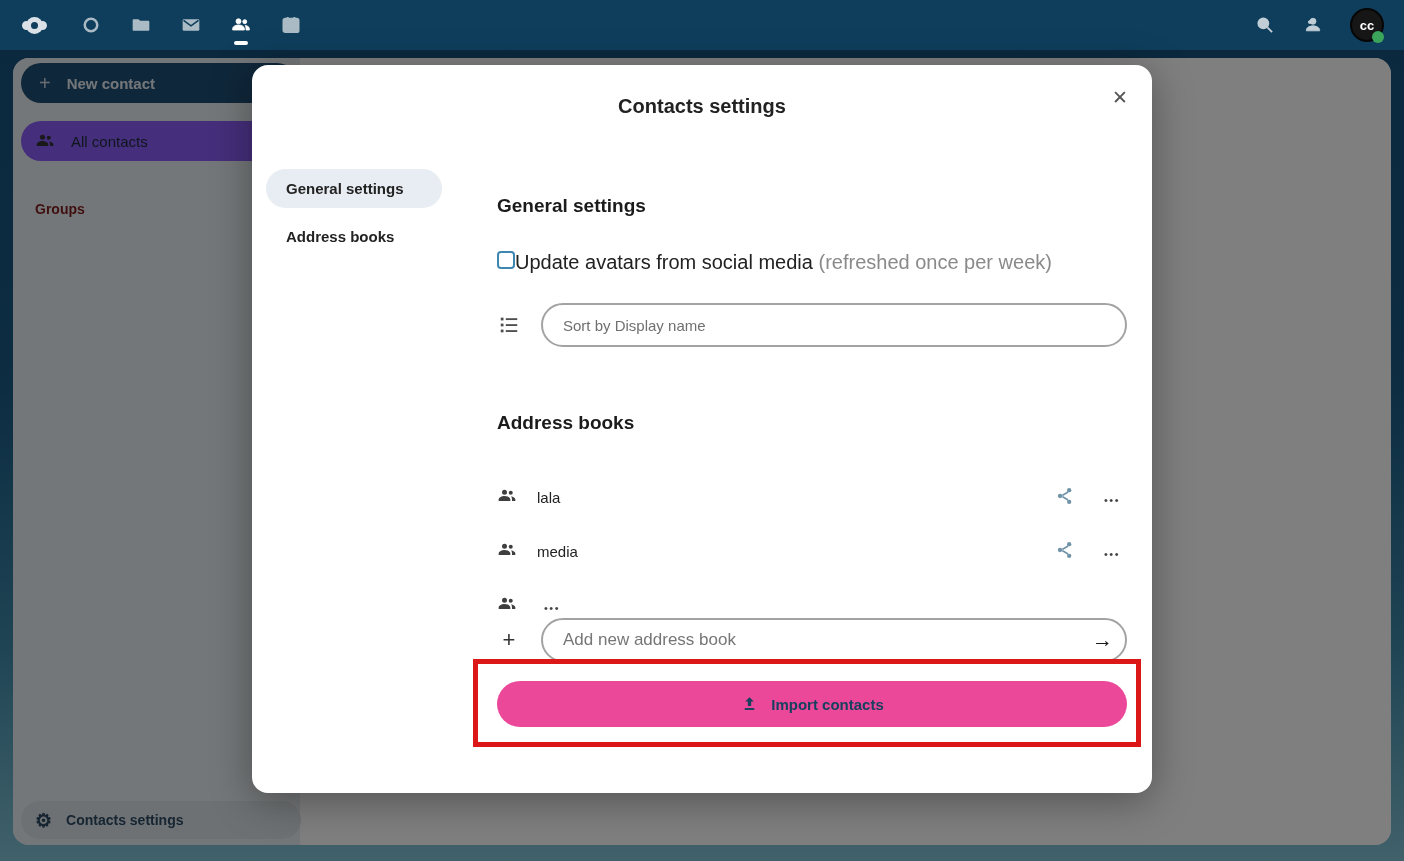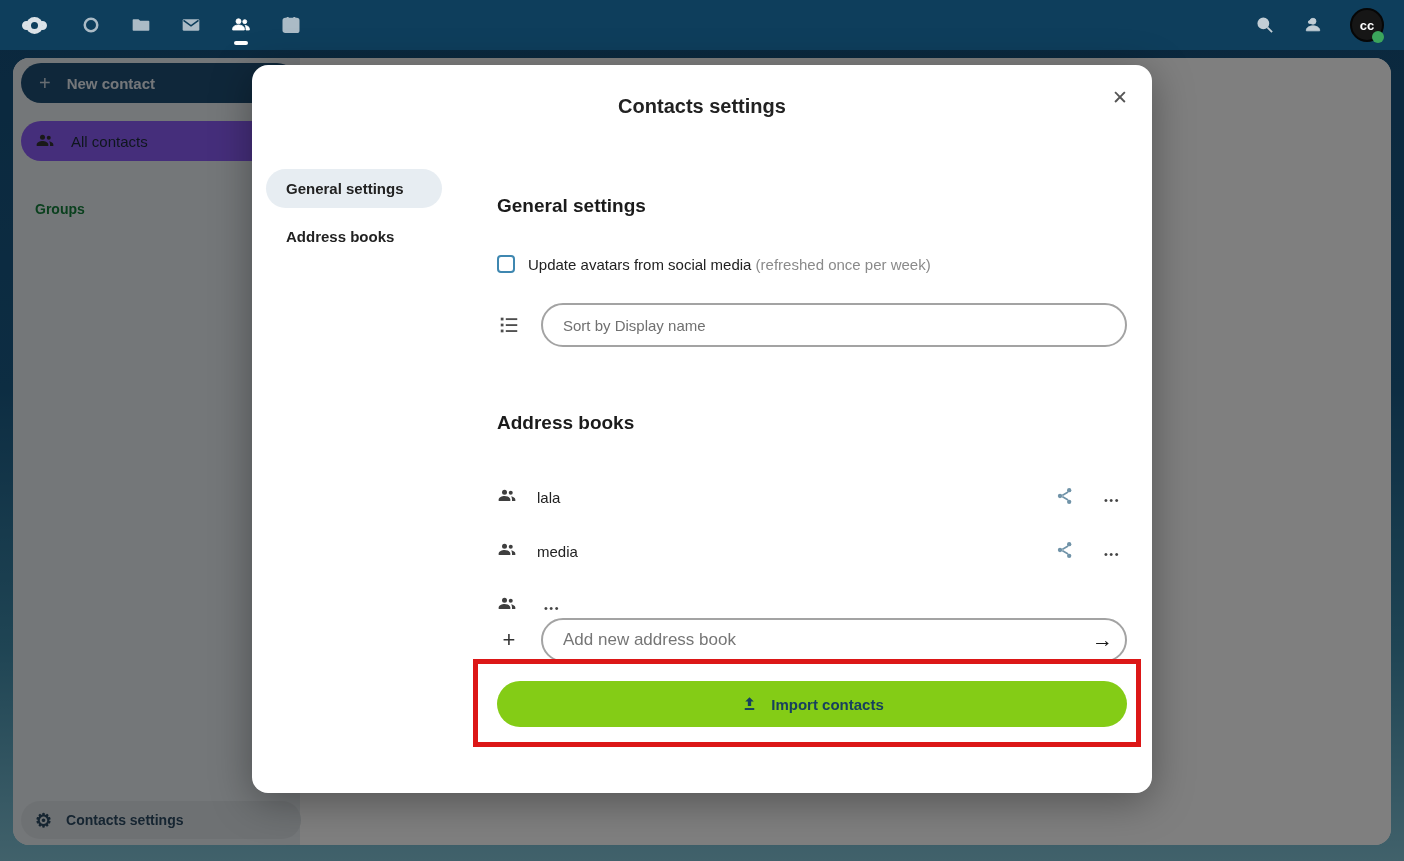--- a/index.html
+++ b/index.html
@@ -30,41 +30,41 @@
     border-radius:16px; overflow:hidden; background:#fff; display:flex; }
   .sidebar { position:relative; width:287px; background:#e9eef2; flex:none; }
   .main { flex:1; background:#fff; }
   .new-contact { position:absolute; left:8px; top:5px; width:276px; height:40px; border-radius:20px;
     background:#1f4f75; color:#e8eef4; font-weight:bold; font-size:15px; display:flex; align-items:center;
     gap:16px; padding:0 18px; border:none; font-family:inherit; cursor:pointer; }
   .nc-plus { font-size:20px; font-weight:400; color:#cfdbe4; }
   .all-contacts { position:absolute; left:8px; top:63px; width:276px; height:40px; border-radius:20px;
     background:#8b5cf6; display:flex; align-items:center; gap:16px; padding:0 14px; color:#1d2d3a; font-size:15px; cursor:pointer; }
   .all-contacts svg { fill:#333; }
-  .groups-label { position:absolute; left:22px; top:143px; font-size:14px; font-weight:bold; color:#15803d; }
+  .groups-label { position:absolute; left:22px; top:143px; font-size:14px; font-weight:bold; color:#7f1d1d; }
   .sidebar-settings { position:absolute; left:8px; bottom:6px; width:280px; height:38px; border-radius:19px;
     background:#dde3e7; display:flex; align-items:center; gap:14px; padding:0 14px; font-weight:bold;
     font-size:14px; color:#2c4a63; cursor:pointer; }
   .gear-glyph { font-size:19px; line-height:1; }
 
   
   .overlay { position:absolute; left:0; top:50px; width:1404px; height:811px; background:rgba(0,0,0,.5); z-index:5; }
   .modal { position:absolute; left:252px; top:65px; width:900px; height:728px; background:#fff;
     border-radius:16px; z-index:10; box-shadow:0 8px 40px rgba(0,0,0,.35); }
   .modal-title { position:absolute; top:30px; left:0; width:100%; text-align:center; font-size:20px; font-weight:bold; color:#222; }
   .close-btn { position:absolute; top:14px; right:14px; width:36px; height:36px; background:none; border:none;
     font-size:19px; color:#555; cursor:pointer; font-family:inherit; }
   .tab { position:absolute; left:14px; width:176px; height:39px; border-radius:20px; display:flex;
     align-items:center; padding:0 20px; font-size:15px; font-weight:bold; color:#222; cursor:pointer; }
   .tab-active { top:104px; background:#e7edf2; }
   .tab-2 { top:152px; }
   .m-h3 { position:absolute; left:245px; font-size:19px; font-weight:bold; color:#1b1b1b; }
   .h-general { top:130px; }
   .h-books { top:347px; }
-  .check-row { position:absolute; left:245px; top:186px; height:22px; display:flex; align-items:flex-end; gap:13px; font-size:15px; color:#222; }
+  .check-row { position:absolute; left:245px; top:186px; height:22px; display:flex; align-items:flex-start; font-size:20px; color:#222; }
   .checkbox { width:18px; height:18px; border:2px solid #3e87b0; border-radius:4px; background:#fff; cursor:pointer; flex:none; }
   .hint { color:#8a8a8a; font-style:normal; }
   .sort-row { position:absolute; left:245px; top:238px; width:630px; height:44px; display:flex; align-items:center; }
   .lead-icon { width:24px; margin-right:20px; display:flex; justify-content:center; }
   .select { flex:1; height:44px; border:2px solid #a3a3a3; border-radius:22px; display:flex; align-items:center;
     padding:3px 20px; color:#707070; font-size:15px; cursor:pointer; background:#fff; }
   .book-row { position:absolute; left:245px; width:630px; height:46px; display:flex; align-items:flex-end; gap:20px; font-size:15px; color:#222; }
   .row-0 { top:395px; } .row-1 { top:449px; } .row-2 { top:503px; }
   .book-icon { width:20px; display:flex; } .book-icon svg { fill:#3f3f3f; }
   .book-name { flex:1; }
@@ -73,21 +73,21 @@
     letter-spacing:1.5px; text-align:center; font-family:inherit; }
   .add-row { position:absolute; left:245px; top:553px; width:630px; height:44px; display:flex; align-items:center; }
   .add-plus { width:24px; margin-right:20px; font-size:22px; color:#333; text-align:center; line-height:1; }
   .add-wrap { flex:1; position:relative; }
   .add-input { width:100%; height:44px; border:2px solid #a3a3a3; border-radius:22px; padding:0 48px 0 20px;
     font-size:17px; color:#222; font-family:inherit; outline:none; }
   .add-input::placeholder { color:#767676; }
   .arrow-btn { position:absolute; right:14px; top:50%; transform:translateY(-50%); font-size:21px; color:#1a1a1a;
     background:none; border:none; cursor:pointer; font-family:inherit; }
   .import-btn { position:absolute; left:245px; top:616px; width:630px; height:46px; border-radius:23px;
-    background:#84cc16; border:none; display:flex; align-items:center; justify-content:center; gap:12px;
+    background:#ec4899; border:none; display:flex; align-items:center; justify-content:center; gap:12px;
     font-size:15px; font-weight:bold; color:#17405e; cursor:pointer; font-family:inherit; }
   .red-annotation { position:absolute; left:473px; top:659px; width:668px; height:88px;
     border:5px solid #dc1717; z-index:20; }
 </style>
 </head>
 <body>
 
 <div class="stage">
 
   <header class="topbar">

